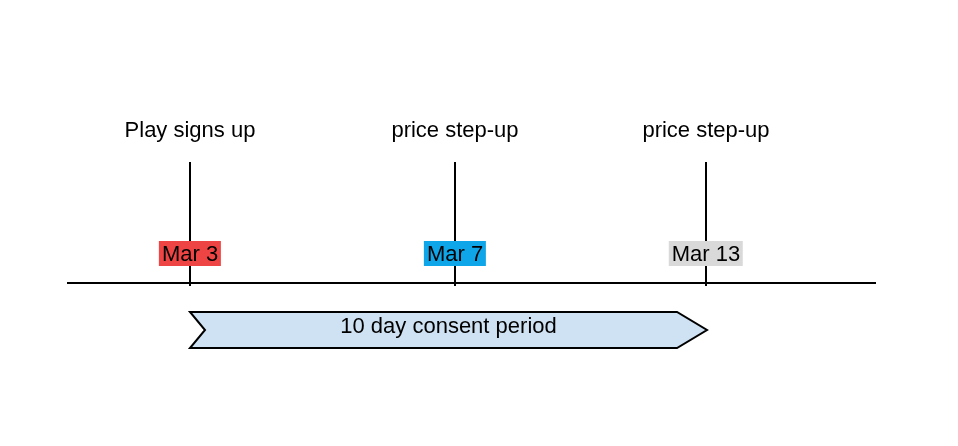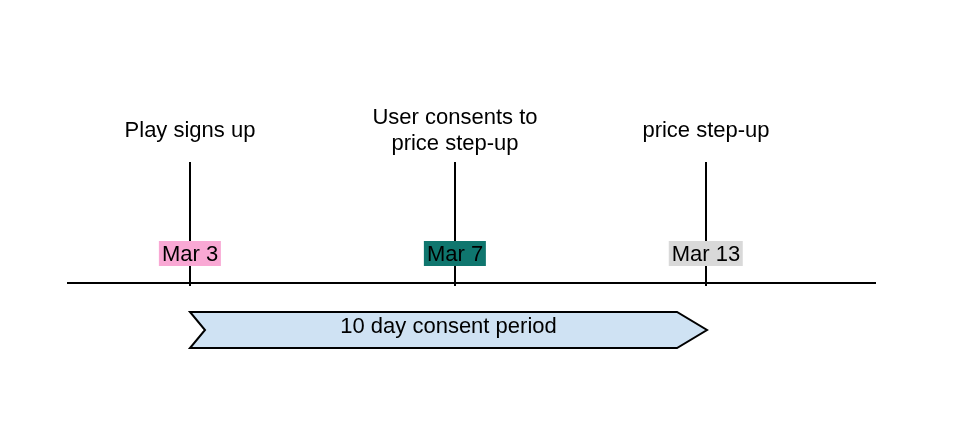--- a/index.html
+++ b/index.html
@@ -65,26 +65,25 @@
   <div class="axis-line" id="axis" style="left: 67px; top: 282px; width: 809px; background: rgb(0, 0, 0);"></div>
   <svg id="banner-svg" width="958" height="446" viewBox="0 0 958 446">
     <polygon id="banner-shape" stroke-width="2" stroke-miterlimit="10" points="190,312 677,312 707,330 677,348 190,348 205,330" fill="#cfe2f3" stroke="#000000"></polygon>
   </svg>
   <div class="banner-label" id="banner-label" style="left: 190px; top: 312px; width: 517px; height: 28px; color: rgb(0, 0, 0);">10 day consent period</div>
   <div id="events">
       <div class="event-title" style="left: 190px; top: 130px; color: rgb(0, 0, 0);">
         <div>Play signs up</div>
       </div>
       <div class="event-tick" style="left: 189px; top: 162px; height: 124px; background: rgb(0, 0, 0);"></div>
-      <div class="event-date" style="left: 190px; top: 241px; background: #f9a8d4; color: rgb(0, 0, 0);">Mar 3</div>
+      <div class="event-date" style="left: 190px; top: 241px; background: #ef4444; color: rgb(0, 0, 0);">Mar 3</div>
       <div class="event-title" style="left: 455px; top: 130px; color: rgb(0, 0, 0);">
-        <div>User consents to</div>
         <div>price step-up</div>
       </div>
       <div class="event-tick" style="left: 454px; top: 162px; height: 124px; background: rgb(0, 0, 0);"></div>
-      <div class="event-date" style="left: 455px; top: 241px; background: #0f766e; color: rgb(0, 0, 0);">Mar 7</div>
+      <div class="event-date" style="left: 455px; top: 241px; background: #0ea5e9; color: rgb(0, 0, 0);">Mar 7</div>
       <div class="event-title" style="left: 706px; top: 130px; color: rgb(0, 0, 0);">
         <div>price step-up</div>
       </div>
       <div class="event-tick" style="left: 705px; top: 162px; height: 124px; background: rgb(0, 0, 0);"></div>
       <div class="event-date" style="left: 706px; top: 241px; background: rgb(217, 217, 217); color: rgb(0, 0, 0);">Mar 13</div>
     </div>
 </div>
 
 </body></html>

